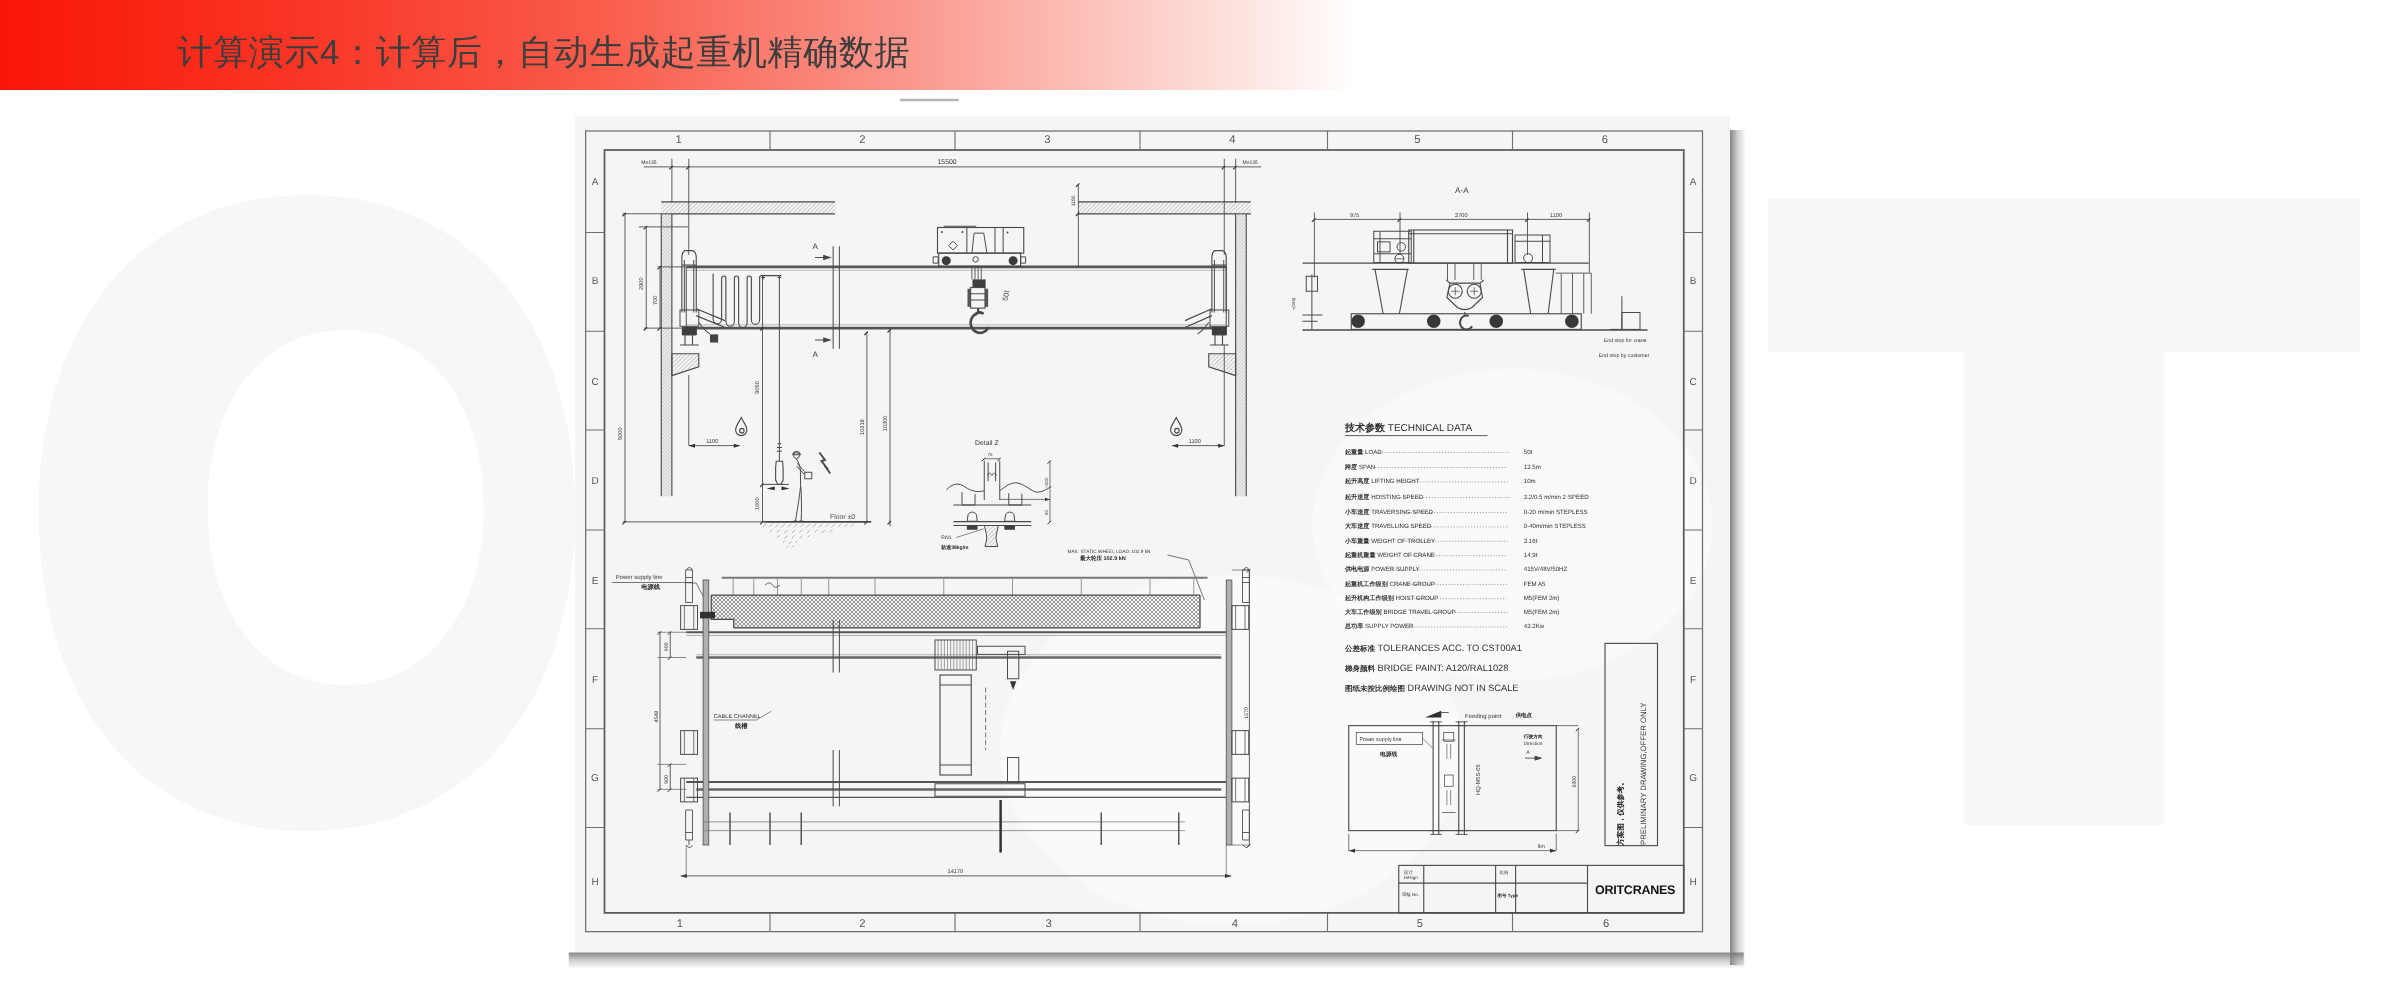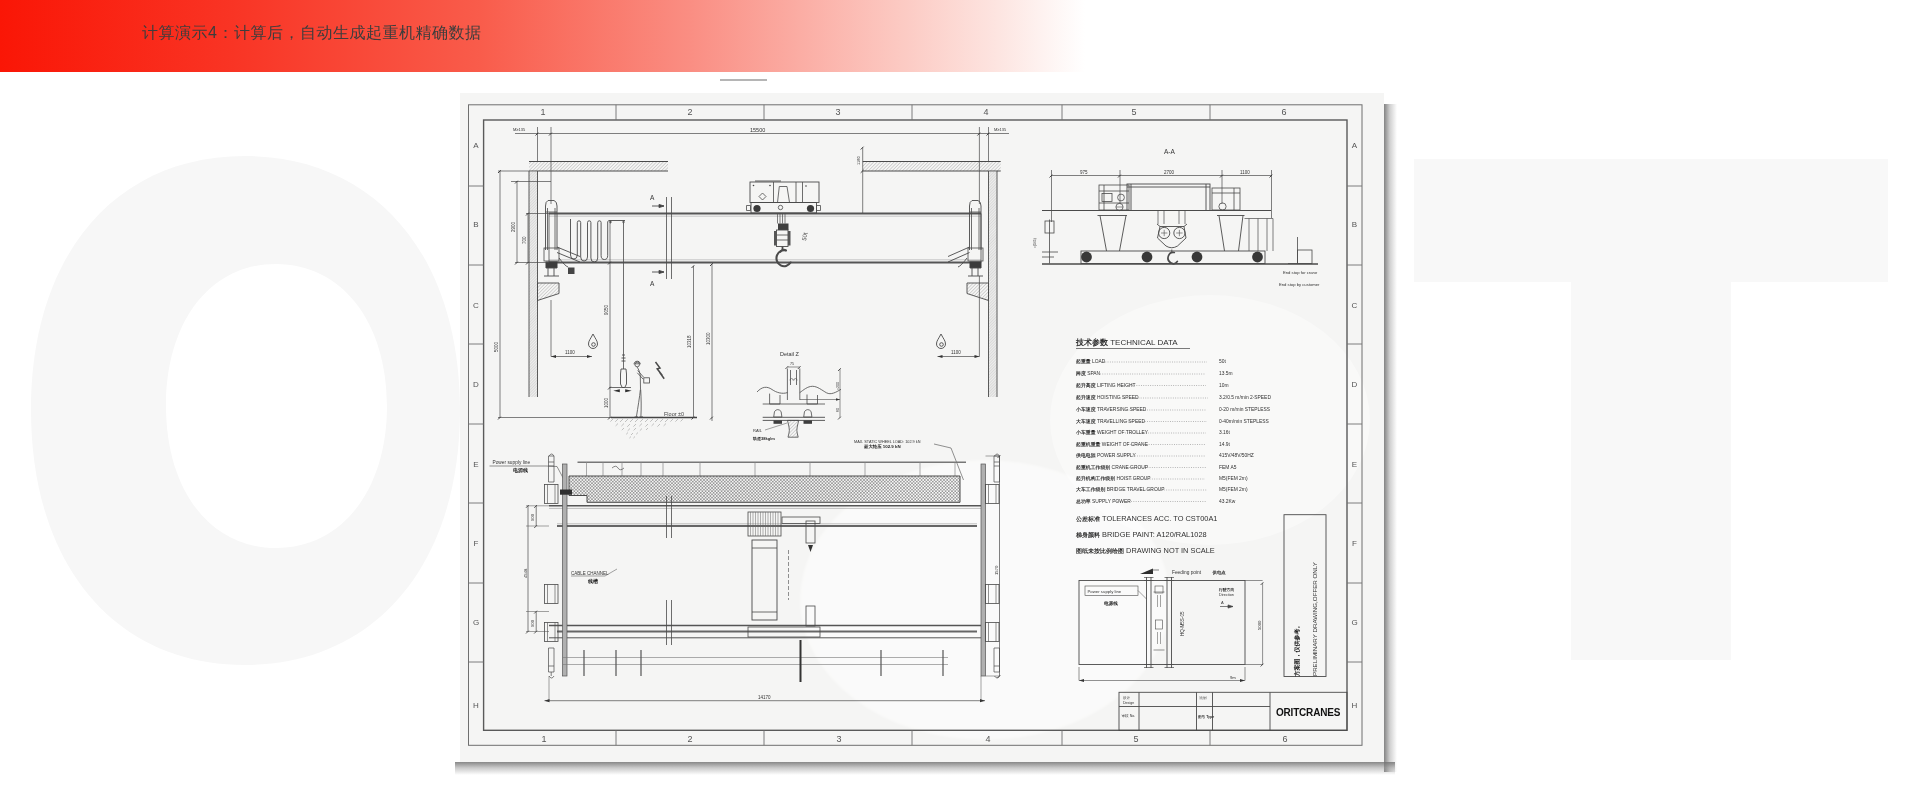--- a/index.html
+++ b/index.html
@@ -1,19 +1,19 @@
 <!DOCTYPE html>
 <html><head>
 <meta charset="utf-8">
 <style>
   html,body{margin:0;padding:0;background:#ffffff;width:1920px;height:800px;overflow:hidden;
     font-family:"Liberation Sans", sans-serif;}
   .banner{position:absolute;left:0;top:0;width:1920px;height:72px;
     background:linear-gradient(to right,#fa1606 0%,#f93424 12%,#f95c4b 25%,#fa8e83 36%,#fccac3 47%,#fde5e1 52%,#ffffff 56.5%,#ffffff 100%);}
-  .banner span{position:absolute;left:142px;top:23px;font-size:16px;color:#3d3d3d;letter-spacing:0.5px;}
+  .banner span{position:absolute;left:142px;top:23px;font-size:28px;color:#3d3d3d;letter-spacing:0.5px;}
   .sheet{position:absolute;left:460px;top:93px;width:924px;height:669px;background:#f5f5f4;}
   .shR{position:absolute;left:1384px;top:104px;width:13px;height:668px;
     background:linear-gradient(to right,rgba(110,110,110,0.85),rgba(150,150,150,0.45) 45%,rgba(200,200,200,0));}
   .shB{position:absolute;left:455px;top:762px;width:940px;height:13px;
     background:linear-gradient(to bottom,rgba(115,115,115,0.85),rgba(150,150,150,0.5) 45%,rgba(210,210,210,0));}
   svg text{font-family:"Liberation Sans", sans-serif;}
 </style>
 </head>
 <body>
 

